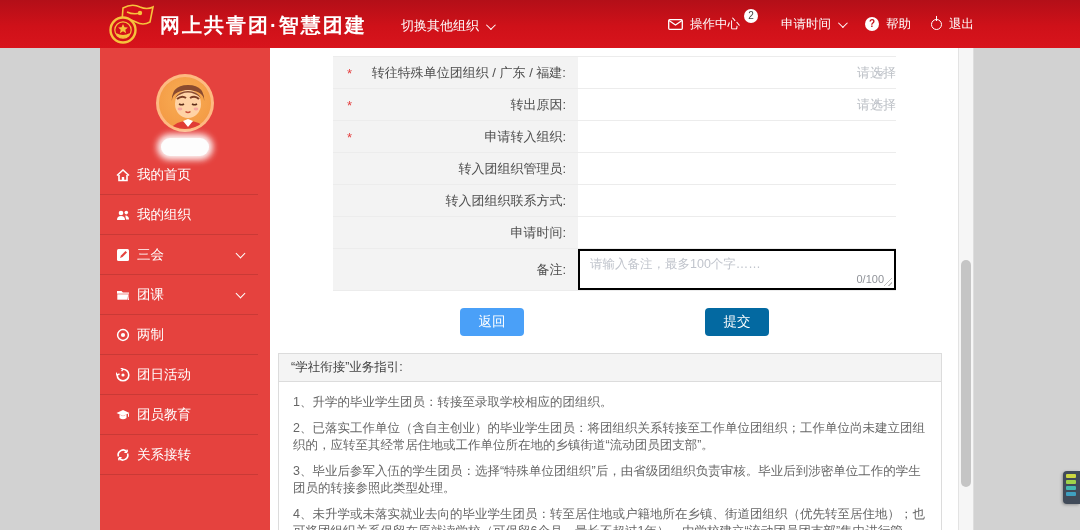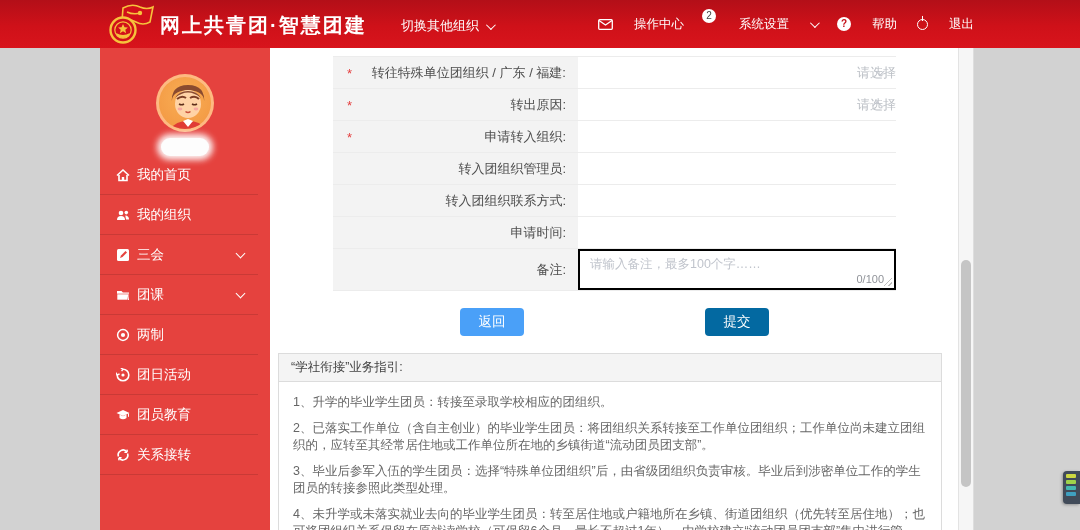--- a/index.html
+++ b/index.html
@@ -23,21 +23,21 @@
     letter-spacing:2px; color:#fff;
   }
   .switch-org {
     position:absolute; left:355px; top:17px; font-size:13px; color:#fff;
     display:flex; align-items:center; gap:7px; cursor:pointer;margin-left:46px;
   }
   .hdr-right {
     position:absolute; right:106px; top:0; height:48px;
     display:flex; align-items:center; gap:20px; font-size:12.5px;
   }
-  .hdr-item { display:flex; align-items:center; gap:21px; cursor:pointer; position:relative; }
+  .hdr-item { display:flex; align-items:center; gap:7px; cursor:pointer; position:relative; }
   .badge {
     position:relative; top:-8px; left:-3px;
     min-width:14px; height:14px; border-radius:50%; background:#fff; color:#444;
     font-size:10px; line-height:14px; text-align:center; padding:0 2px;
   }
   .chev {
     display:inline-block; width:7px; height:7px;
     border-right:1.5px solid #fff; border-bottom:1.5px solid #fff;
     transform:rotate(45deg) translateY(-2px);
   }
@@ -194,21 +194,21 @@
   <div class="hdr-right">
     <span class="hdr-item">
       <svg width="15" height="11" viewBox="0 0 15 11">
           <rect x="0.7" y="0.7" width="13.6" height="9.6" rx="1" fill="none" stroke="#fff" stroke-width="1.3"></rect>
           <path d="M1 1.5 L7.5 6 L14 1.5" fill="none" stroke="#fff" stroke-width="1.3"></path>
         </svg>
       <span>操作中心</span>
       <span class="badge">2</span>
     </span>
     <span class="hdr-item">
-      <span>系统设置</span>
+      <span>申请时间</span>
       <span class="chev"></span>
     </span>
     <span class="hdr-item">
       <span class="help-dot">?</span>
       <span>帮助</span>
     </span>
     <span class="hdr-item">
       <span class="power-ico"></span>
       <span>退出</span>
     </span>

